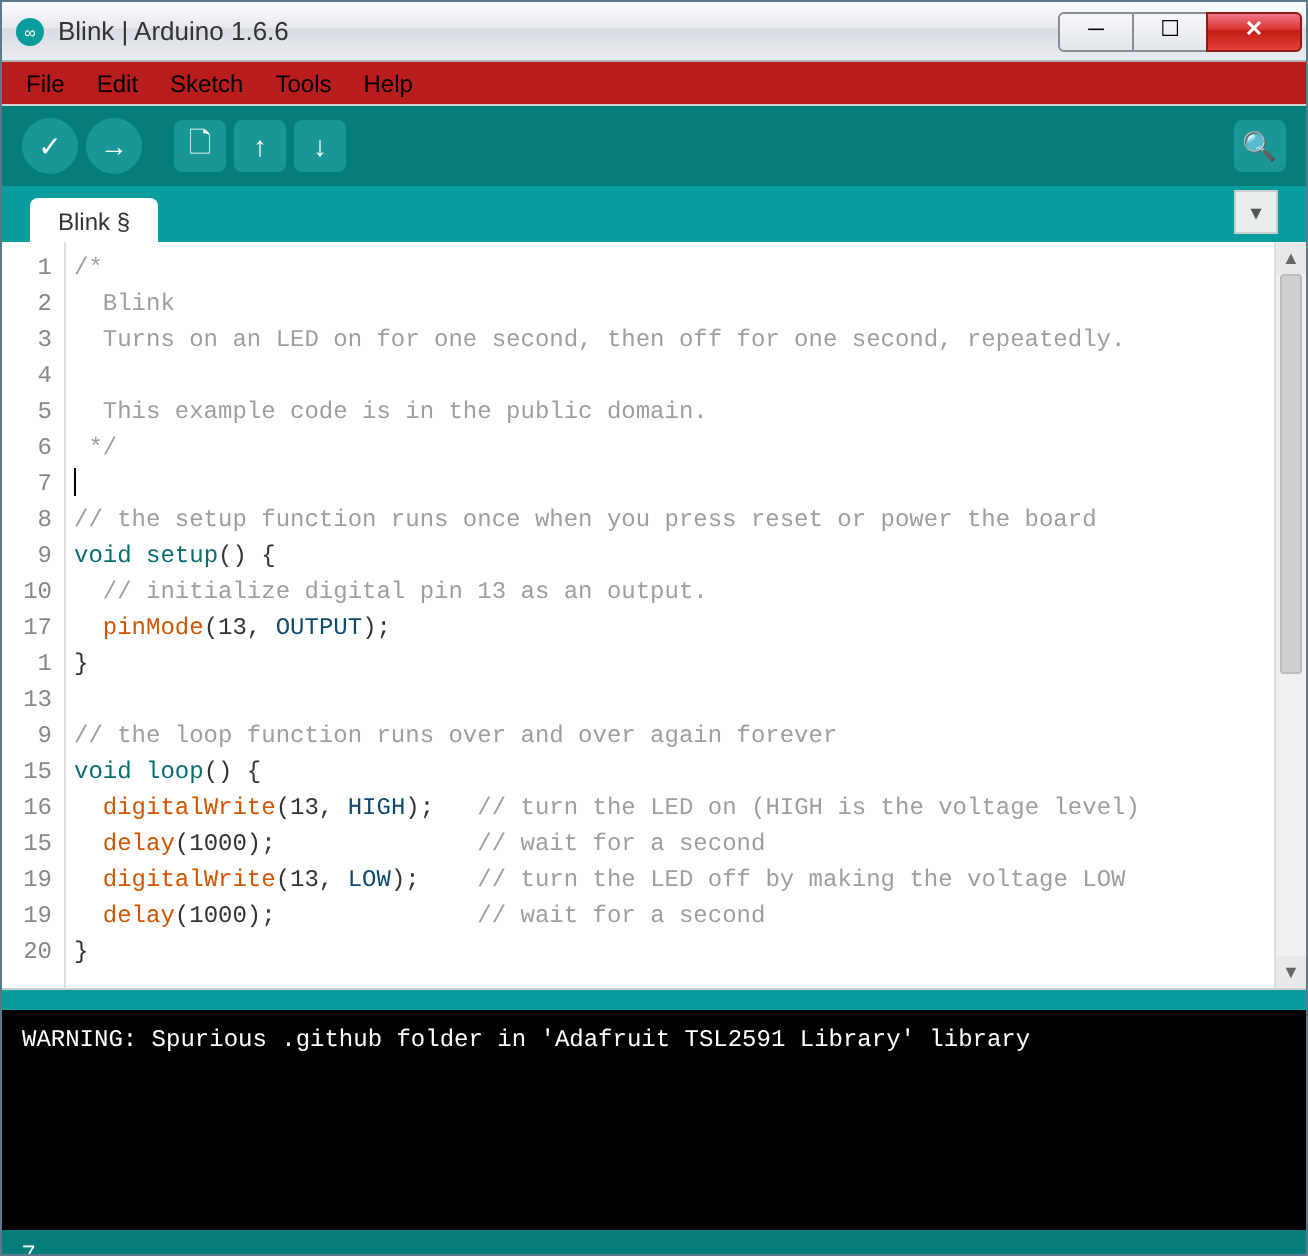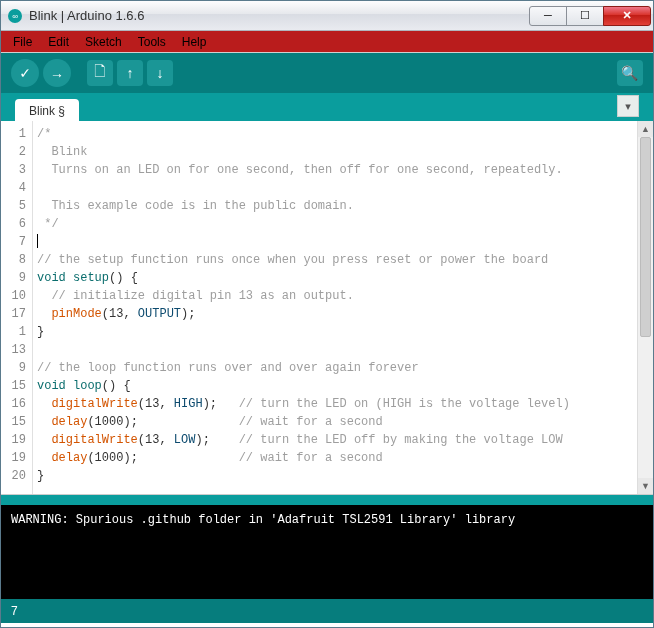--- a/index.html
+++ b/index.html
@@ -136,21 +136,21 @@
     width:16px;background:#f0f0f0;border-left:1px solid #ddd;
     display:flex;flex-direction:column;align-items:center;
   }
   .scroll-arrow{height:16px;display:flex;align-items:center;justify-content:center;font-size:9px;color:#666;width:100%;background:#e8e8e8;}
   .scroll-track{flex:1;width:100%;position:relative;}
   .scroll-thumb{position:absolute;top:0;left:2px;right:2px;height:200px;background:#cfcfcf;border:1px solid #bbb;border-radius:2px;}
   
   .divider { height:10px;background:#0a9d9d; }
   
   .console {
-    height:94px;
+    height:110px;
     background:#000;
     color:#fff;
     font-family:"Consolas","Courier New",monospace;
     font-size:12px;
     padding:8px 10px;
     overflow:auto;
   }
   
   .status {
     height:24px;

